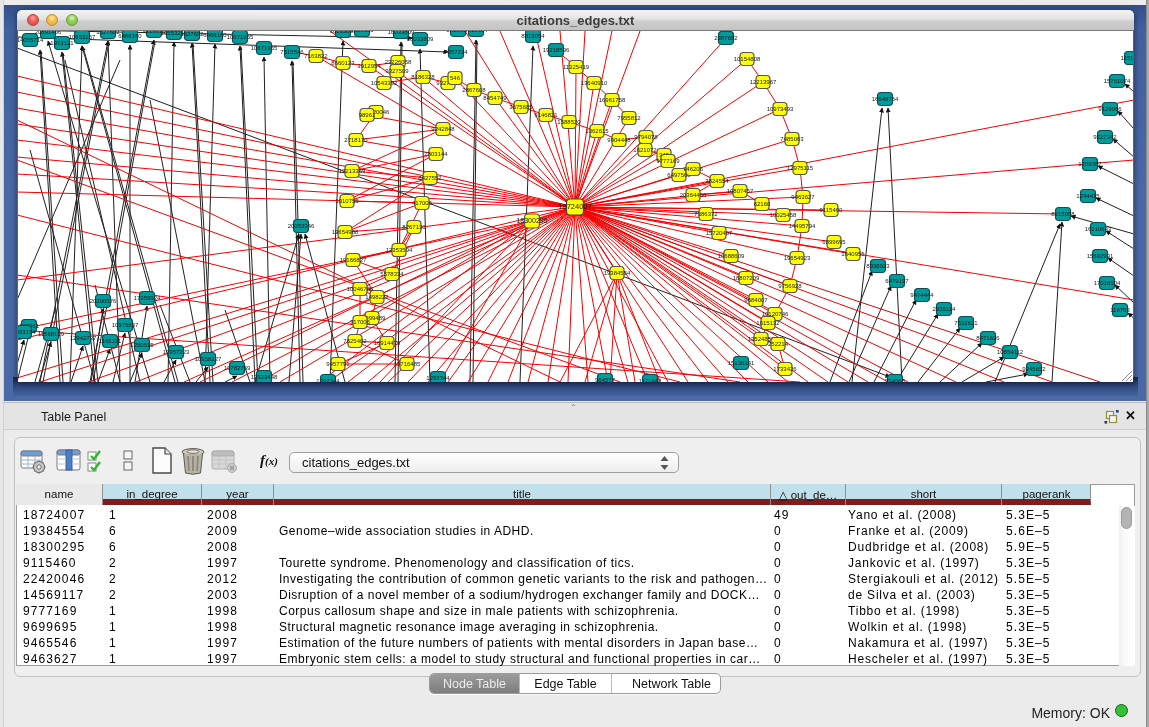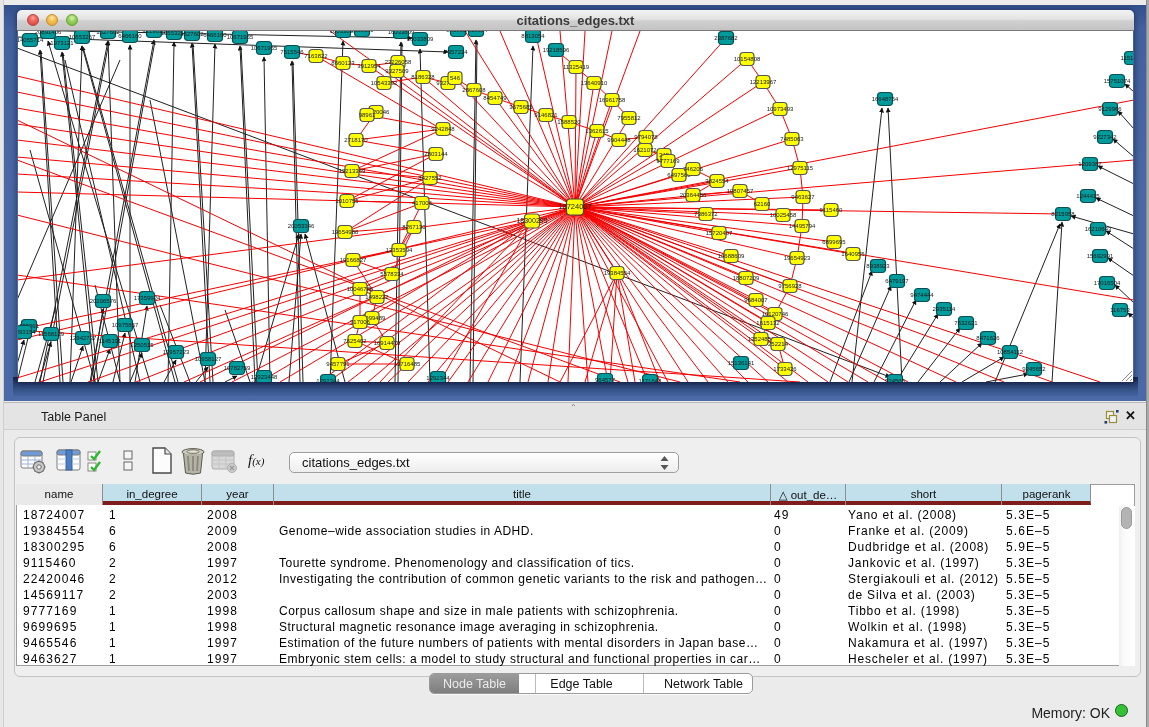--- a/index.html
+++ b/index.html
@@ -25,36 +25,36 @@
 #tphead .t { position:absolute; left:10px; top:7px; font-size:12.5px; color:#1a1a1a;margin-left:27px; }
 #panelbg { position:absolute; left:4px; top:431px; width:1142px; height:296px; background:#ebebeb; }
 #panel { position:absolute; left:14px; top:437px; width:1127px; height:240px; background:#efefef;
   border:1px solid #c3c3c3; border-radius:6px; }
 #combo { position:absolute; left:289px; top:452px; width:390px; height:21px;
   background:linear-gradient(180deg,#ffffff,#ededed); border:1px solid #9f9f9f; border-radius:5px;
   font-size:13px; color:#111; padding:2px 0 0 12px; }
 #tablebox { position:absolute; left:16px; top:484px; width:1119px; height:182px; background:#fff;
   border:1px solid #9d9d9d; }
 #thead { position:absolute; left:16px; top:484px; width:1075px; height:21px; background:#c2e0ec;
-  font-size:11.5px; color:#111; border-bottom:4px solid #7f1d1d; border-right:1px solid #8f8f8f; }
+  font-size:11.5px; color:#111; border-bottom:6px solid #7f1d1d; border-right:1px solid #8f8f8f; }
 #thead span { position:absolute; text-align:center; border-left:1px solid #8f8f8f; height:21px; top:0; padding-top:4px; }
 #thead .first { border-left:none; background:#e9e9e9; }
 #tbody { position:absolute; left:16px; top:508px; width:1110px; font-size:12px; color:#000; }
 .tr { position:relative; height:16px; white-space:nowrap; }
 .tr span { position:absolute; top:0; letter-spacing:0.5px; }
 .c0,.c1,.c2,.c4,.c6 { letter-spacing:1.1px !important; }
 .c5 { letter-spacing:0.8px !important; }
 .c0 { left:7px; } .c1 { left:93px; } .c2 { left:191px; } .c3 { left:263px; }
 .c4 { left:758px; } .c5 { left:832px; } .c6 { left:990px; }
 #vsb { position:absolute; left:1119px; top:506px; width:16px; height:160px;
   background:linear-gradient(90deg,#efefef,#fafafa 30%,#fff); }
 #vsb .thumb { position:absolute; left:2px; top:1px; width:11px; height:22px; background:#b4b4b4; border:1px solid #9a9a9a; border-radius:6px; }
 #tabs { position:absolute; left:429px; top:673px; height:21px; display:flex; font-size:12.5px;
   border:1px solid #9b9b9b; border-radius:5px; overflow:hidden; background:#fff;
-  box-shadow:0 1px 0 rgba(255,255,255,.7);gap:16px; }
+  box-shadow:0 1px 0 rgba(255,255,255,.7); }
 #tabs div { padding:3px 0 0 0; text-align:center; height:21px; }
 #tabs .sel { width:89px; background:linear-gradient(180deg,#9c9c9c,#7a7a7a); color:#ececec; }
 #tabs .t2 { width:92px; border-left:1px solid #bbb; color:#111; }
 #tabs .t3 { width:109px; border-left:1px solid #bbb; color:#111;padding-left:11px; }
 #status { position:absolute; right:39px; top:705px; font-size:14px; color:#222; }
 #memdot { position:absolute; left:1115px; top:704px; width:13px; height:13px; border-radius:50%;
   background:#35c135; border:1.5px solid #1c611c; }
 #redge { position:absolute; right:0; top:0; width:3px; height:727px; background:#a9a9a9; border-left:1px solid #8a8a8a;}
 #ledge { position:absolute; left:0; top:0; width:4px; height:727px; background:#e7e7e7; border-right:1px solid #cfcfcf;}
 #caret { position:absolute; left:570px; top:403px; width:10px; height:5px; font-size:8px; color:#777; }
@@ -702,21 +702,21 @@
     <path d="M8 9 L9 24 M13 9 L13 24 M18 9 L17 24" stroke="#8b887c" stroke-width="1.8"></path>
     <ellipse cx="13" cy="4.6" rx="6" ry="1.8" fill="#e4e1d5" stroke="#5d5a50" stroke-width="0.8"></ellipse>
   </svg>
   <svg width="27" height="26" style="position:absolute;left:211px;top:449px" viewBox="0 0 27 26">
     <rect x="1" y="2" width="22" height="18" rx="2" fill="#d8d8d8" stroke="#adadad"></rect>
     <rect x="1" y="2" width="22" height="5" rx="2" fill="#bdbdbd" stroke="#adadad"></rect>
     <path d="M8 7 V20 M15 7 V20 M1 11 H23 M1 15 H23" stroke="#c4c4c4" fill="none"></path>
     <circle cx="21" cy="19" r="4.5" fill="#cccccc" stroke="#b0b0b0"></circle>
     <path d="M19 17 L23 21 M23 17 L19 21" stroke="#9a9a9a" stroke-width="1.4"></path>
   </svg>
-  <div style="position:absolute;left:248px;top:452px;font-size:15px;font-style:italic;font-weight:normal;font-family:'Liberation Serif',serif;color:#111">f<span style="font-size:11px">(x)</span></div>
+  <div style="position:absolute;left:260px;top:452px;font-size:15px;font-style:italic;font-weight:bold;font-family:'Liberation Serif',serif;color:#111">f<span style="font-size:11px">(x)</span></div>
   <div id="combo">citations_edges.txt
     <svg width="9" height="14" style="position:absolute;right:9px;top:3px" viewBox="0 0 9 14">
       <path d="M4.5 0 L8.5 5 L0.5 5 Z" fill="#555"></path>
       <path d="M4.5 14 L8.5 9 L0.5 9 Z" fill="#555"></path>
     </svg>
   </div>
 </div>
 <div id="tablebox"></div>
 <div id="thead">
   <span class="first" style="left:0;width:86px">name</span>
@@ -768,20 +768,21 @@
       <span class="c2">2012</span>
       <span class="c3">Investigating the contribution of common genetic variants to the risk and pathogen…</span>
       <span class="c4">0</span>
       <span class="c5">Stergiakouli et al. (2012)</span>
       <span class="c6">5.5E–5</span>
     </div>
 <div class="tr">
       <span class="c0">14569117</span>
       <span class="c1">2</span>
       <span class="c2">2003</span>
+      <span class="c3">Disruption of a novel member of a sodium/hydrogen exchanger family and DOCK…</span>
       <span class="c4">0</span>
       <span class="c5">de Silva et al. (2003)</span>
       <span class="c6">5.3E–5</span>
     </div>
 <div class="tr">
       <span class="c0">9777169</span>
       <span class="c1">1</span>
       <span class="c2">1998</span>
       <span class="c3">Corpus callosum shape and size in male patients with schizophrenia.</span>
       <span class="c4">0</span>

